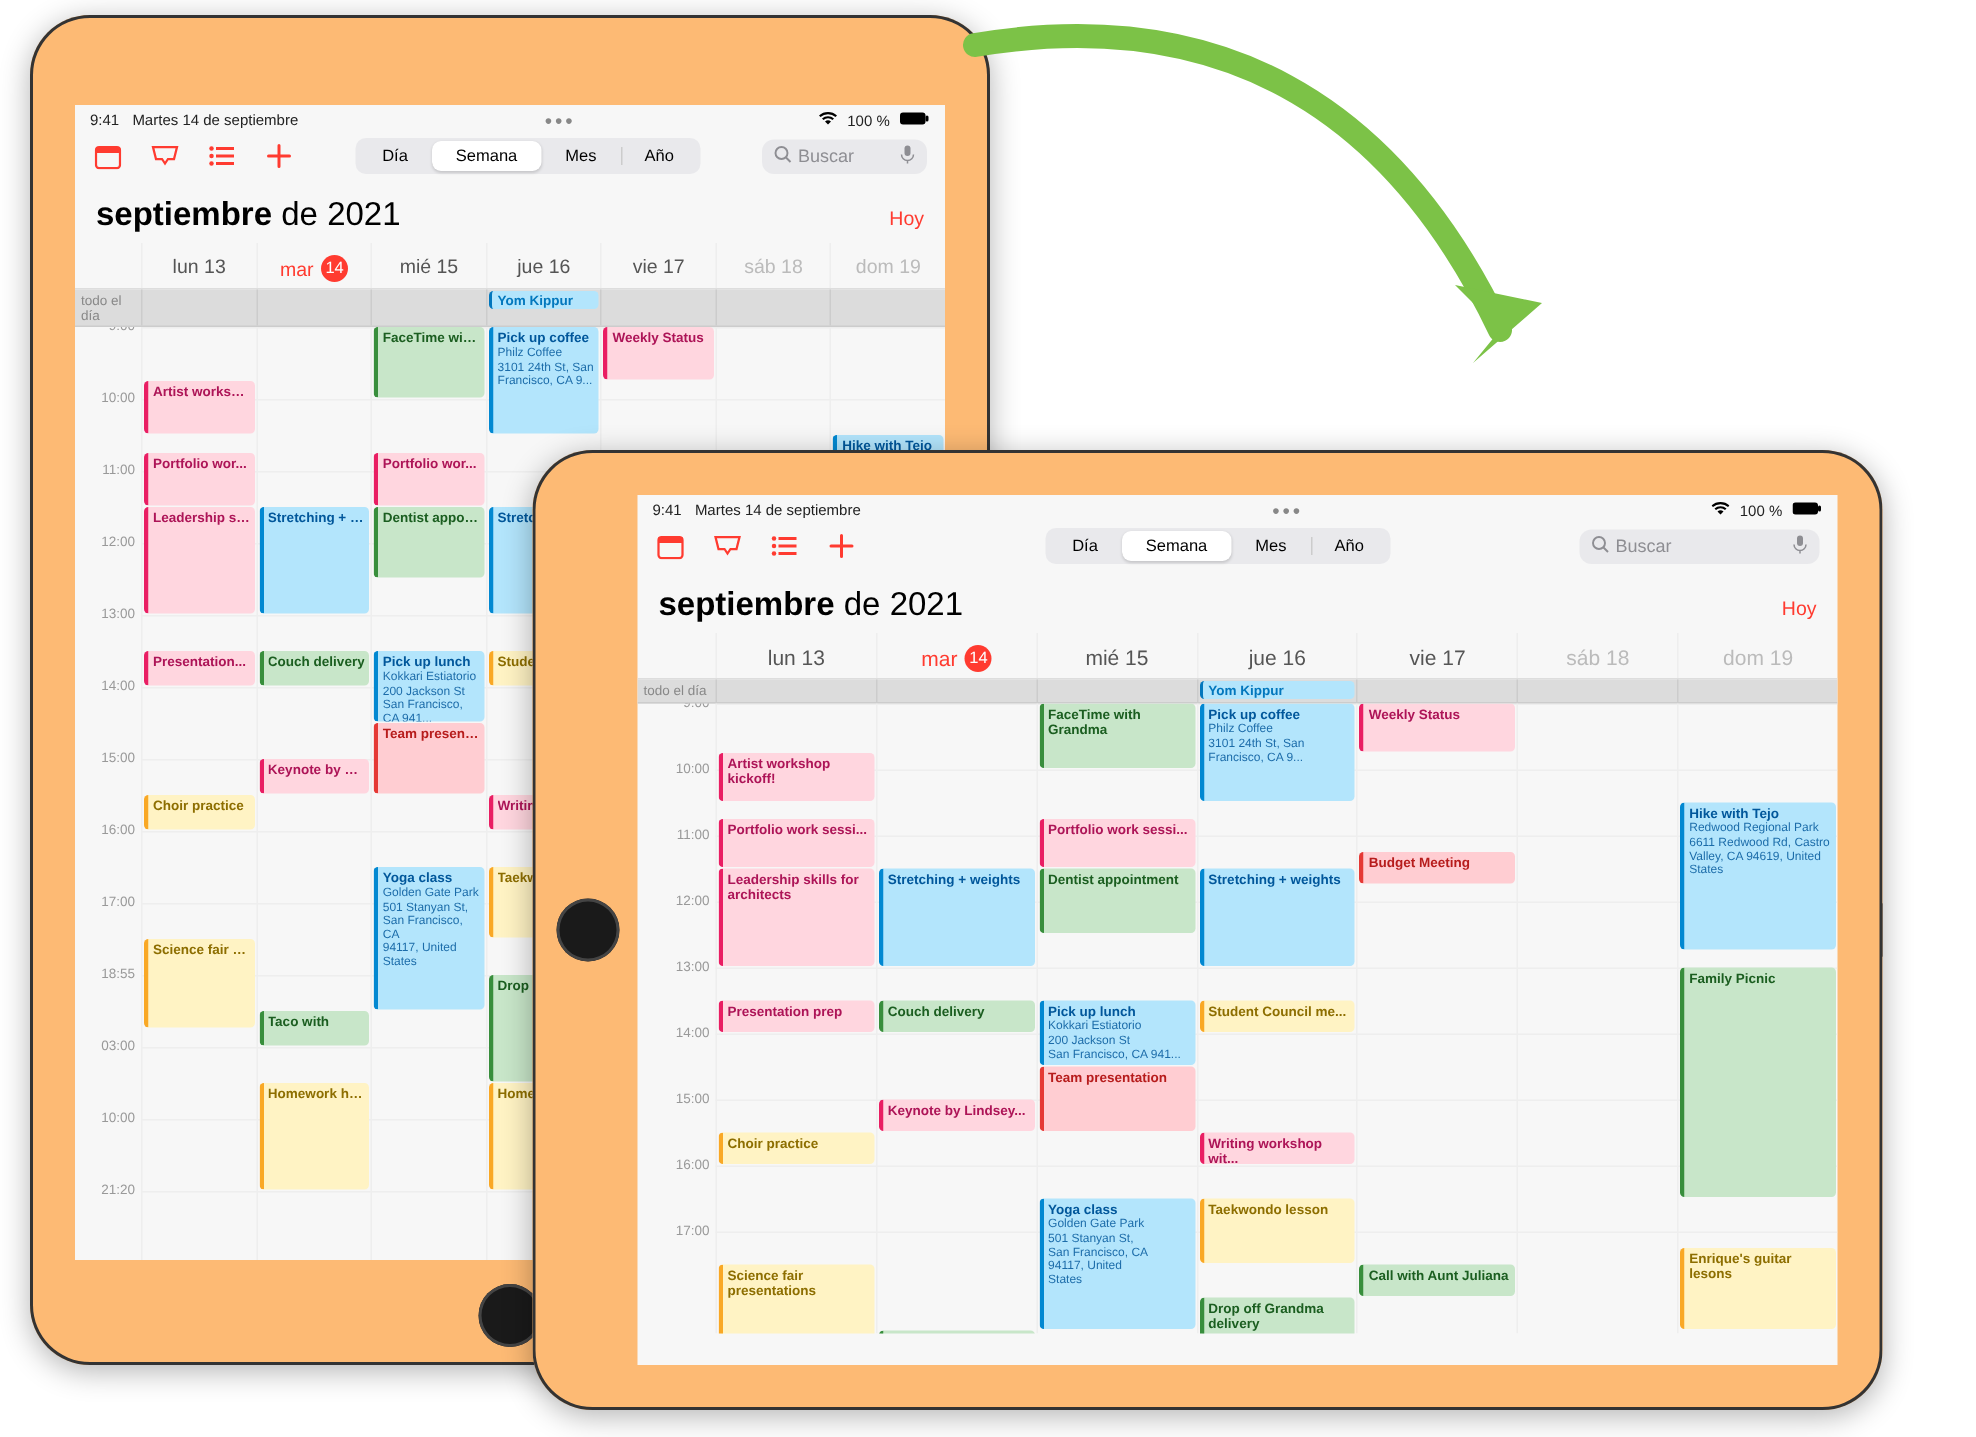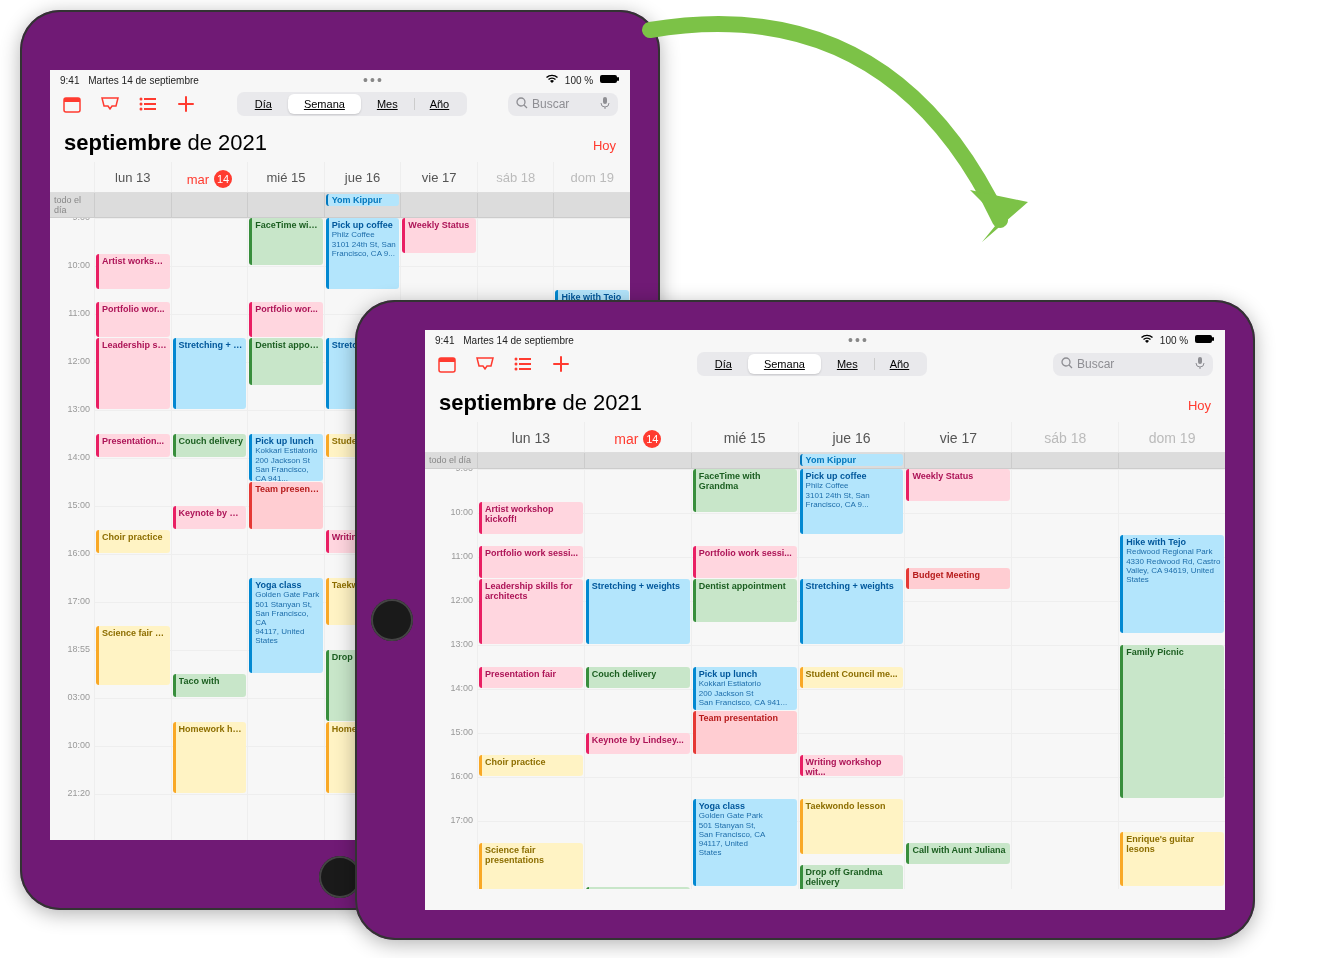--- a/index.html
+++ b/index.html
@@ -8,21 +8,21 @@
     background: #fff;
     width: 1317px;
     height: 958px;
     position: relative;
     overflow: hidden;
   }
 
   
   .ipad {
     position: absolute;
-    background: #701a75;
+    background: #fdba74;
     border-radius: 40px;
     box-shadow: 0 4px 20px rgba(0,0,0,0.3), inset 0 0 0 2px #333;
     overflow: hidden;
   }
   .screen {
     position: absolute;
     background: #f7f7f7;
     overflow: hidden;
   }
   .home-button {
@@ -90,21 +90,20 @@
     padding: 2px;
     gap: 0;
   }
   .seg-item {
     font-size: 11px;
     color: #000;
     padding: 4px 16px;
     border-radius: 6px;
     cursor: pointer;
     position: relative;
-    text-decoration: underline;
   }
   .seg-item.active {
     background: #fff;
     box-shadow: 0 1px 2px rgba(0,0,0,0.15);
   }
   .seg-item:not(:last-child)::after {
     content: "";
     position: absolute;
     right: -1px;
     top: 4px;
@@ -796,21 +795,21 @@
             <div class="event c-pink" style="top: 33px; height: 32px;">
               <div class="title">Artist workshop kickoff!</div>
             </div>
             <div class="event c-pink" style="top: 77px; height: 32px;">
               <div class="title">Portfolio work sessi...</div>
             </div>
             <div class="event c-pink" style="top: 110px; height: 65px;">
               <div class="title">Leadership skills for architects</div>
             </div>
             <div class="event c-pink" style="top: 198px; height: 21px;">
-              <div class="title">Presentation fair</div>
+              <div class="title">Presentation prep</div>
             </div>
             <div class="event c-yellow" style="top: 286px; height: 21px;">
               <div class="title">Choir practice</div>
             </div>
             <div class="event c-yellow" style="top: 374px; height: 54px;">
               <div class="title">Science fair presentations</div>
             </div>
           </div>
           <div class="day-col">
             <div class="event c-lblue" style="top: 110px; height: 65px;">
@@ -861,21 +860,21 @@
             </div>
             <div class="event c-lblue" style="top: 110px; height: 65px;">
               <div class="title">Stretching + weights</div>
             </div>
             <div class="event c-yellow" style="top: 198px; height: 21px;">
               <div class="title">Student Council me...</div>
             </div>
             <div class="event c-pink" style="top: 286px; height: 21px;">
               <div class="title">Writing workshop wit...</div>
             </div>
-            <div class="event c-yellow" style="top: 330px; height: 55px;">
+            <div class="event c-yellow" style="top: 330px; height: 43px;">
               <div class="title">Taekwondo lesson</div>
             </div>
             <div class="event c-green" style="top: 396px; height: 65px;">
               <div class="title">Drop off Grandma delivery</div>
             </div>
           </div>
           <div class="day-col">
             <div class="event c-pink" style="top: 0px; height: 32px;">
               <div class="title">Weekly Status</div>
             </div>
@@ -884,21 +883,21 @@
             </div>
             <div class="event c-green" style="top: 374px; height: 21px;">
               <div class="title">Call with Aunt Juliana</div>
             </div>
           </div>
           <div class="day-col"></div>
           <div class="day-col">
             <div class="event c-lblue" style="top: 66px; height: 98px;">
               <div class="title">Hike with Tejo</div>
               <div class="sub" style="white-space: pre-line;">Redwood Regional Park
-4330 Redwood Rd, Castro
+6611 Redwood Rd, Castro
 Valley, CA  94619, United
 States</div>
             </div>
             <div class="event c-green" style="top: 176px; height: 153px;">
               <div class="title">Family Picnic</div>
             </div>
             <div class="event c-yellow" style="top: 363px; height: 54px;">
               <div class="title">Enrique's guitar lesons</div>
             </div>
           </div>

